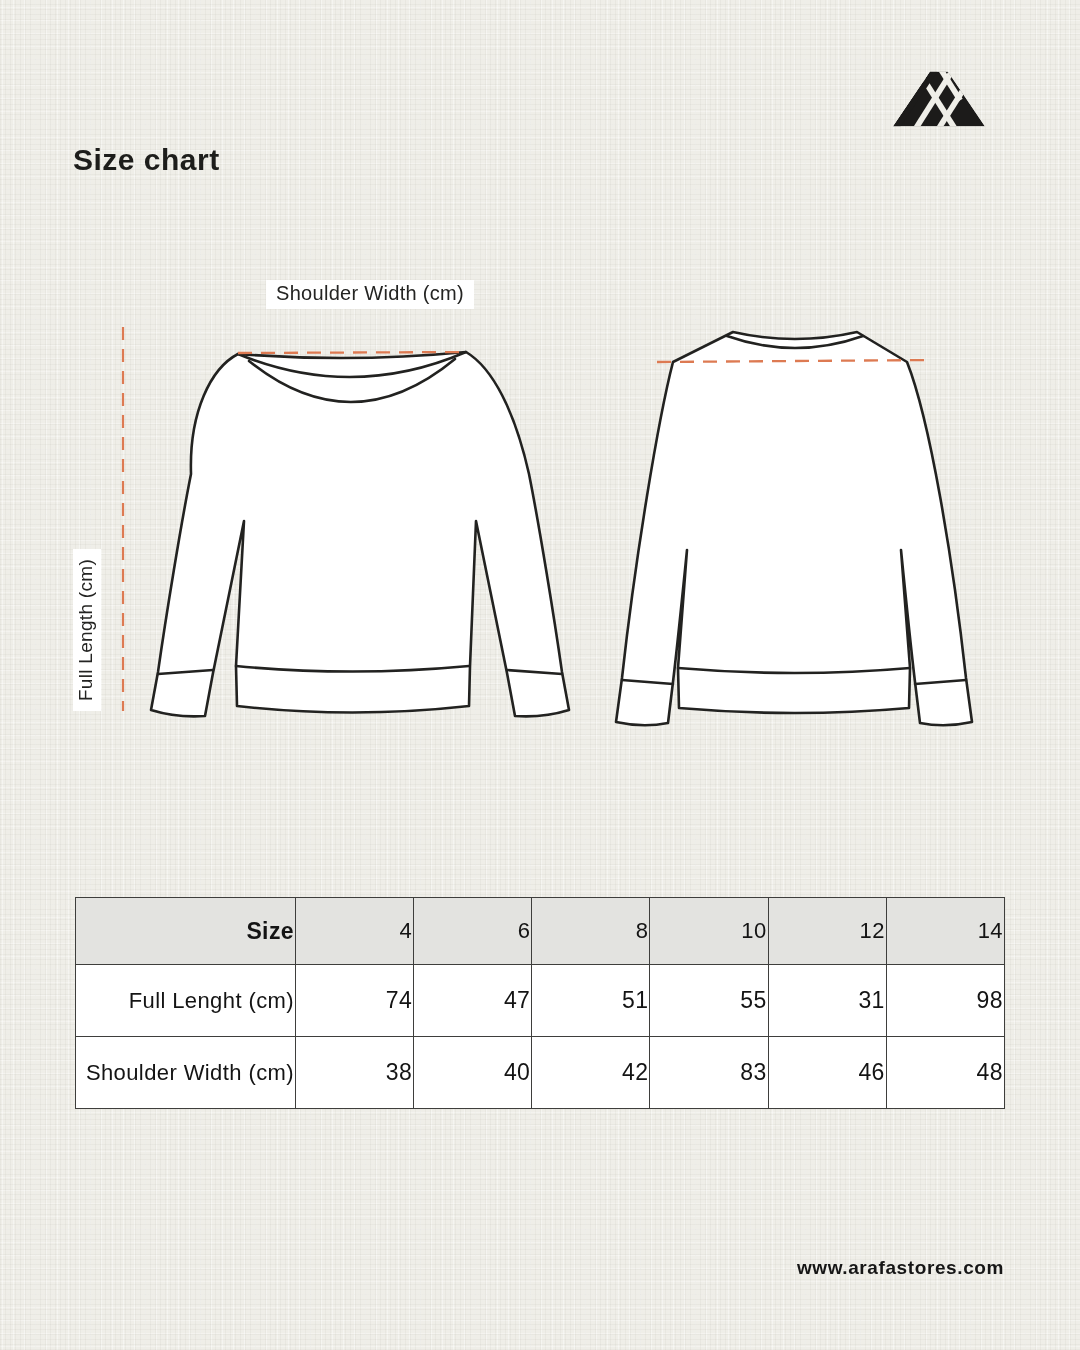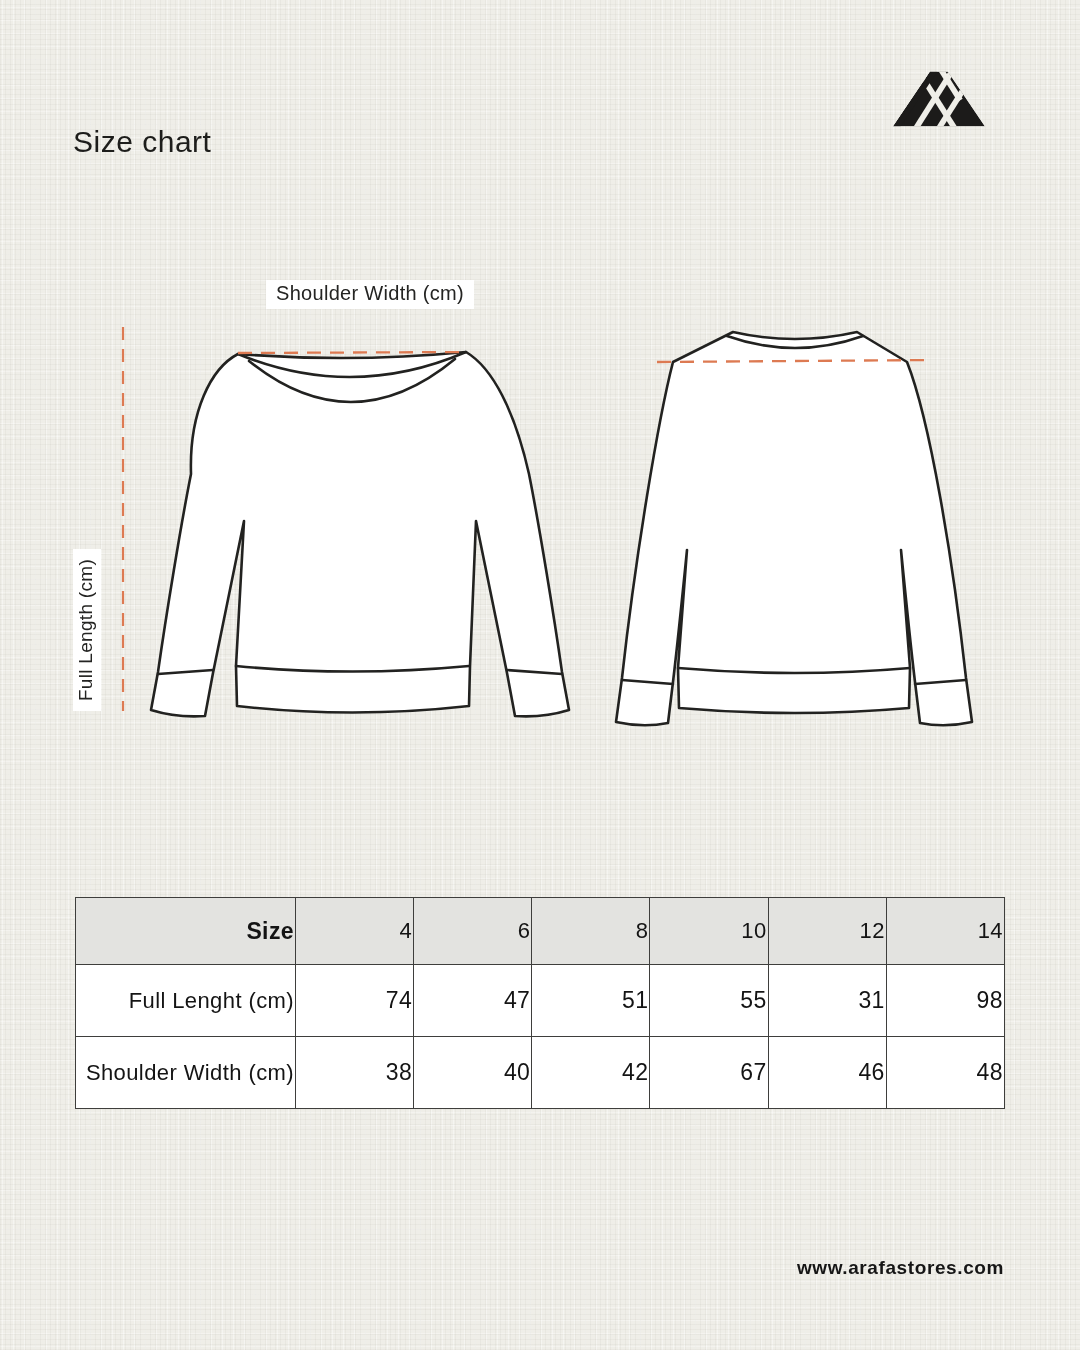--- a/index.html
+++ b/index.html
@@ -23,24 +23,25 @@
     font-family: "Liberation Serif", serif;
     font-size: 74px;
     font-weight: 400;
     letter-spacing: 0px;
     color: #191917;
     line-height: 1;
     white-space: nowrap;
   }
   .page-subtitle {
     position: absolute;
-    left: 73px; top: 125px;
+    left: 73px; top: 143px;
     font-size: 30px;
     letter-spacing: 0.5px;
     color: #1d1d1b;
+    font-weight: bold;
   }
   .brand-logo {
     position: absolute;
     left: 893px; top: 70px;
     width: 92px; height: 58px;
   }
   .measure-label {
     position: absolute;
     background: #ffffff;
     font-size: 20px;
@@ -204,21 +205,21 @@
         <td>51</td>
         <td>55</td>
         <td>31</td>
         <td>98</td>
       </tr>
       <tr>
         <td class="row-label">Shoulder Width (cm)</td>
         <td>38</td>
         <td>40</td>
         <td>42</td>
-        <td>67</td>
+        <td>83</td>
         <td>46</td>
         <td>48</td>
       </tr>
     </tbody>
   </table>
 
   <a class="footer-url" href="#">www.arafastores.com</a>
 
 </div>
 

